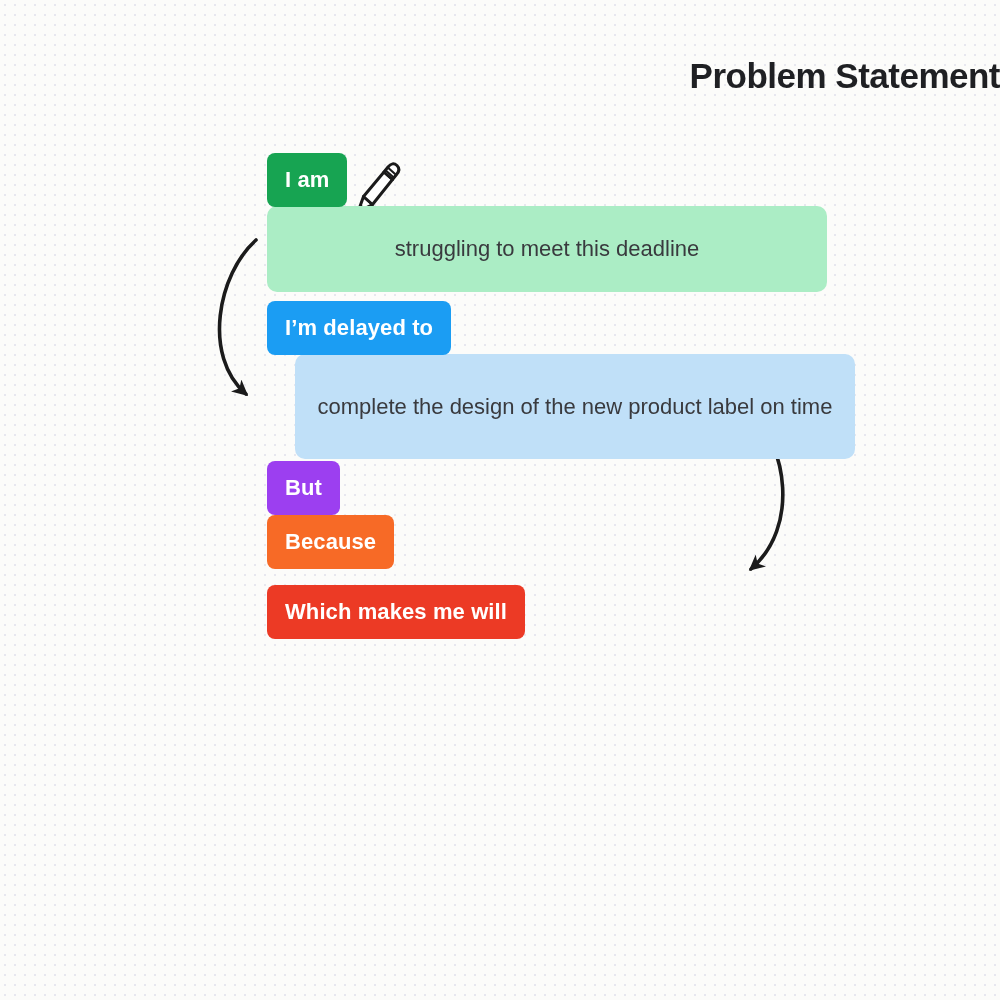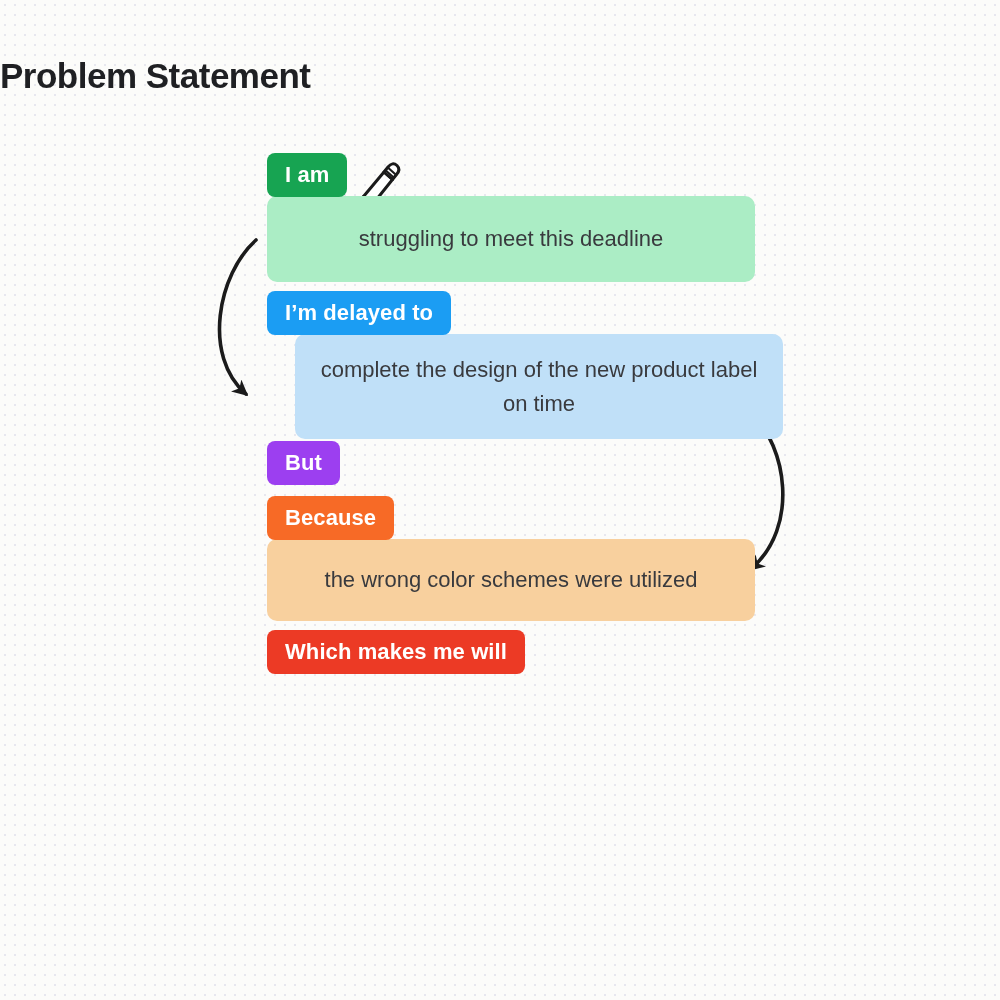--- a/index.html
+++ b/index.html
@@ -5,43 +5,43 @@
   html,body{margin:0;padding:0;}
   body{
     width:1000px;height:1000px;position:relative;overflow:hidden;
     font-family:"Liberation Sans","DejaVu Sans",sans-serif;
     background-color:#fcfcfa;
     background-image:radial-gradient(circle,#e7e7ef 1px,transparent 1.25px);
     background-size:10px 10px;
   }
   .page-title{
     position:absolute;top:56px;left:0;width:1000px;
-    text-align:left;margin:0;
+    text-align:right;margin:0;
     font-size:35px;font-weight:700;letter-spacing:-0.5px;color:#1f2023;
   }
   .column{position:absolute;left:267px;top:153px;width:466px;}
   .section{margin:0;}
   .chip{
     display:inline-flex;align-items:center;
-    height:44px;padding:0 18px;border-radius:8px;
+    height:54px;padding:0 18px;border-radius:8px;
     background:var(--chip,#888);color:#ffffff;
     font-size:22px;font-weight:700;letter-spacing:0.1px;
     position:relative;z-index:2;
   }
   .box{
     display:flex;align-items:center;justify-content:center;
-    width:488px;box-sizing:border-box;padding:8px 20px;
+    width:560px;box-sizing:border-box;padding:8px 20px;
     border-radius:10px;background:var(--box,#eee);
     font-size:22px;color:#393a3e;text-align:center;line-height:34px;
     position:relative;z-index:1;margin-top:-1px;
   }
   .s0 .box{min-height:86px;}  .s0{margin-bottom:9px;}
   .s1 .box{min-height:105px;margin-left:28px;} .s1{margin-bottom:2px;}
-  .s2 .box{min-height:106px;} .s2{margin-bottom:11px;}
-  .s3 .box{min-height:82px;}  .s3{margin-bottom:9px;}
+  .s2 .box{min-height:106px;} .s2{}
+  .s3 .box{min-height:82px;}  .s3{margin-bottom:16px;}
   .s4 .box{min-height:87px;}
   .float{position:absolute;}
 </style>
 </head>
 <body>
 
 <h1 class="page-title">Problem Statement</h1>
 
 <svg class="float" style="left:196px;top:228px;" width="72" height="180" viewBox="0 0 72 180" aria-hidden="true">
   <defs>
@@ -82,20 +82,19 @@
     <div class="chip">I’m delayed to</div>
     <div class="box">complete the design of the new product label on time</div>
   </section>
 
   <section class="section s2" style="--chip: #9C3FF0; --box: #E6D8FB;">
     <div class="chip">But</div>
   </section>
 
   <section class="section s3" style="--chip: #F76A26; --box: #F8D09E;">
     <div class="chip">Because</div>
-    <div class="box">the wrong color schemes were utilized</div>
   </section>
 
   <section class="section s4" style="--chip: #EC3A25; --box: #FBC7C3;">
     <div class="chip">Which makes me will</div>
   </section>
 
 </main>
 
 </body></html>

